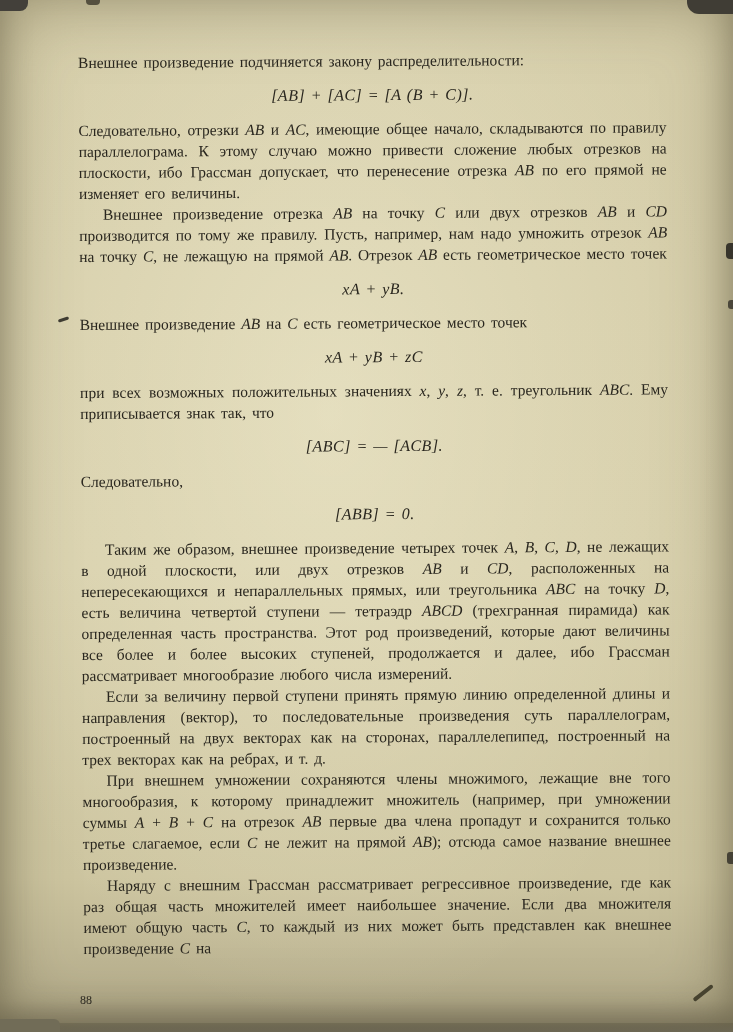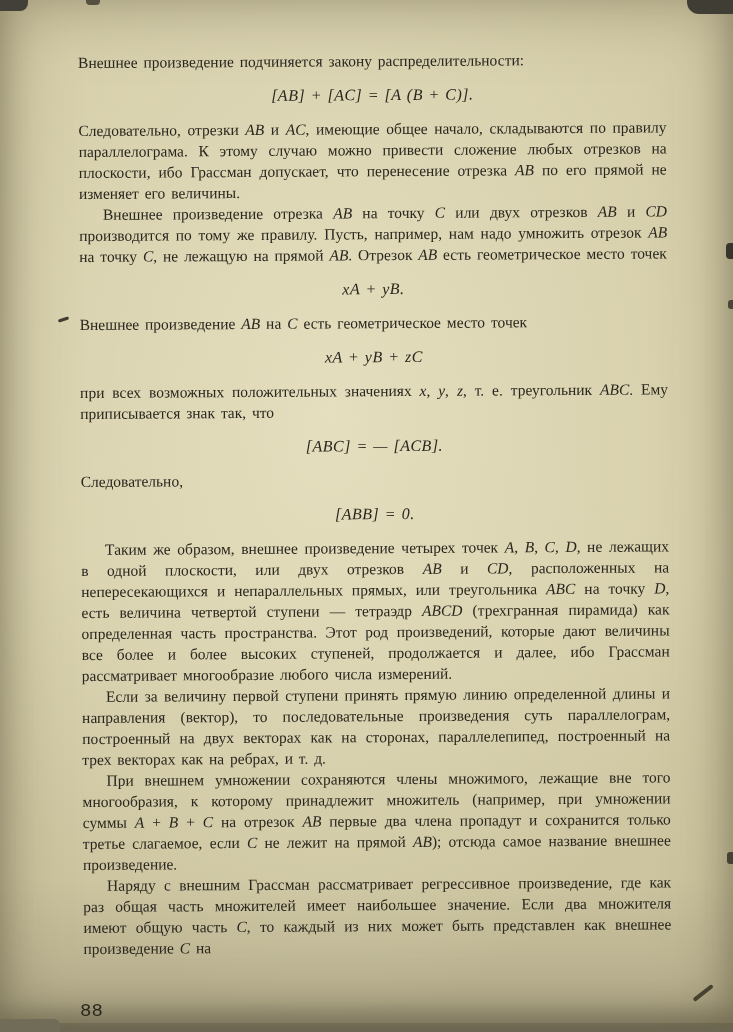--- a/index.html
+++ b/index.html
@@ -29,22 +29,22 @@
   .para i{}
   .formula{
     margin:13px 0 13px 0;
     text-align:center;text-indent:0;
     font-style:italic;
     letter-spacing:0.5px;
     word-spacing:1px;
     font-size:16px;
   }
   .page-number{
-    position:absolute;left:80px;bottom:10px;
-    color:#2a271f;font-size:19px;font-family:Liberation Mono, monospace;
+    position:absolute;left:80px;bottom:24px;
+    color:#2a271f;font-size:12px;
   }
   
   .artifact{position:absolute;background:#3b382e;border-radius:2px;}
   .a-top-left{left:0;top:0;width:28px;height:11px;border-radius:0 0 8px 0;background:#43403a;}
   .a-top-left2{left:86px;top:0;width:14px;height:5px;background:#55503f;border-radius:0 0 4px 4px;}
   .a-top-right{right:0;top:0;width:46px;height:14px;border-radius:0 0 0 12px;background:#403d35;}
   .a-right-1{right:0;top:243px;width:7px;height:16px;background:#37342b;border-radius:4px 0 0 4px;}
   .a-right-2{right:0;top:300px;width:5px;height:9px;background:#4a463a;border-radius:3px 0 0 3px;}
   .a-right-3{right:0;top:852px;width:6px;height:12px;background:#454135;border-radius:3px 0 0 3px;}
   .a-left-dash{left:58px;top:318px;width:11px;height:3px;background:#3f3c32;transform:rotate(-18deg);}

